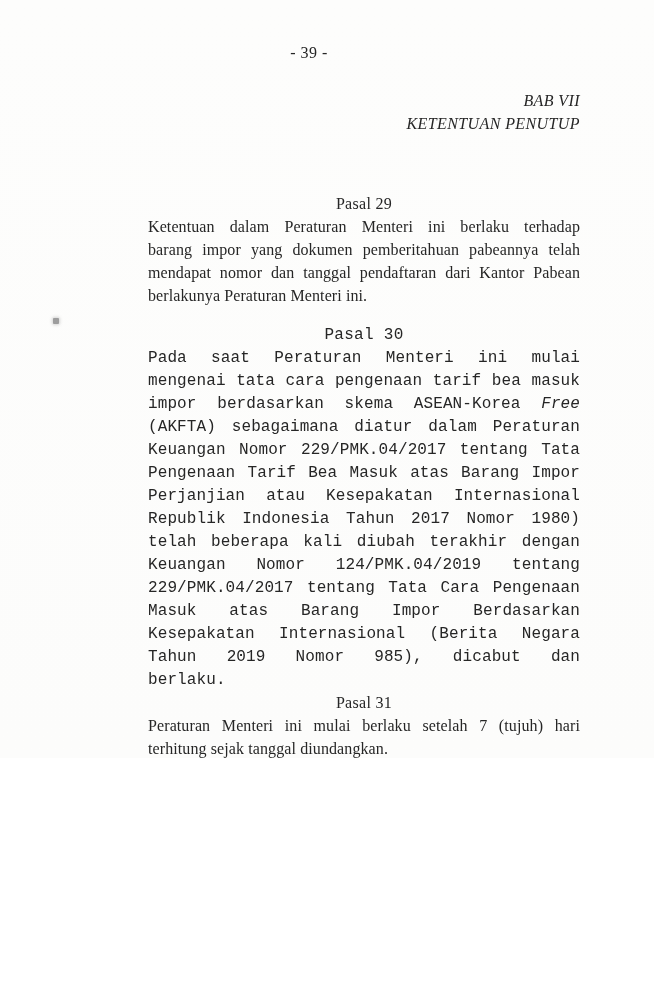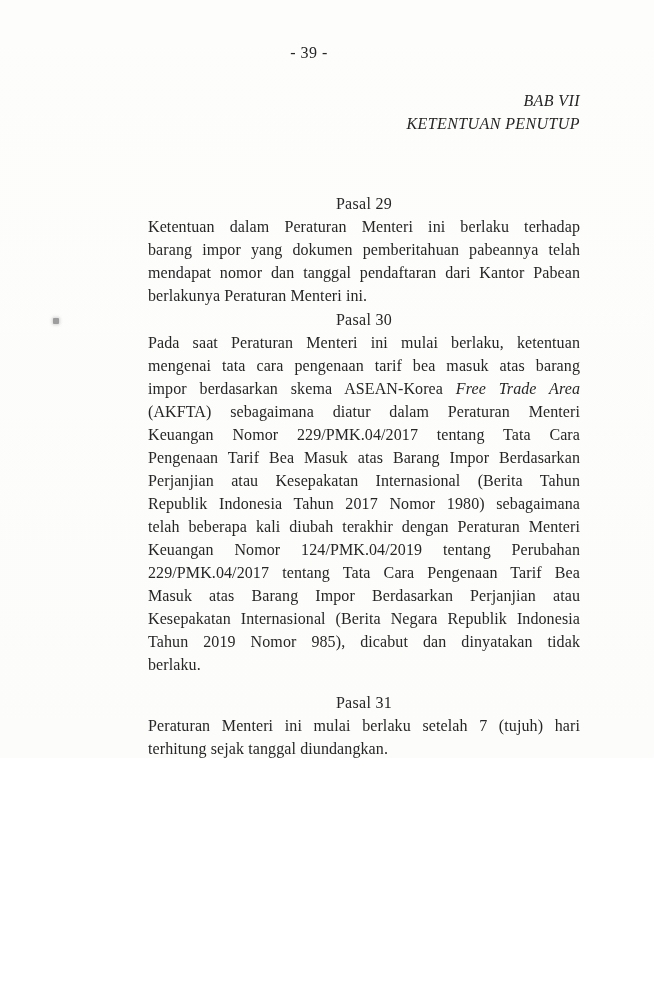--- a/index.html
+++ b/index.html
@@ -31,21 +31,21 @@
     letter-spacing: 0.4px;
     font-style: italic;
   }
   .article {
     position: absolute;
     left: 148px; width: 432px;
     font-size: 16px;
     line-height: 23px;
   }
   .article-0 { top: 160px; margin-top: 32px; }
-  .article-1 { top: 308px; }
+  .article-1 { top: 324px; font-family: Liberation Mono, monospace; }
   .article-2 { top: 691px; }
   .article-heading {
     height: 23px;
     text-align: center;
     letter-spacing: 0.3px;
   }
   .line {
     height: 23px;
     overflow: hidden;
     text-align: justify;

